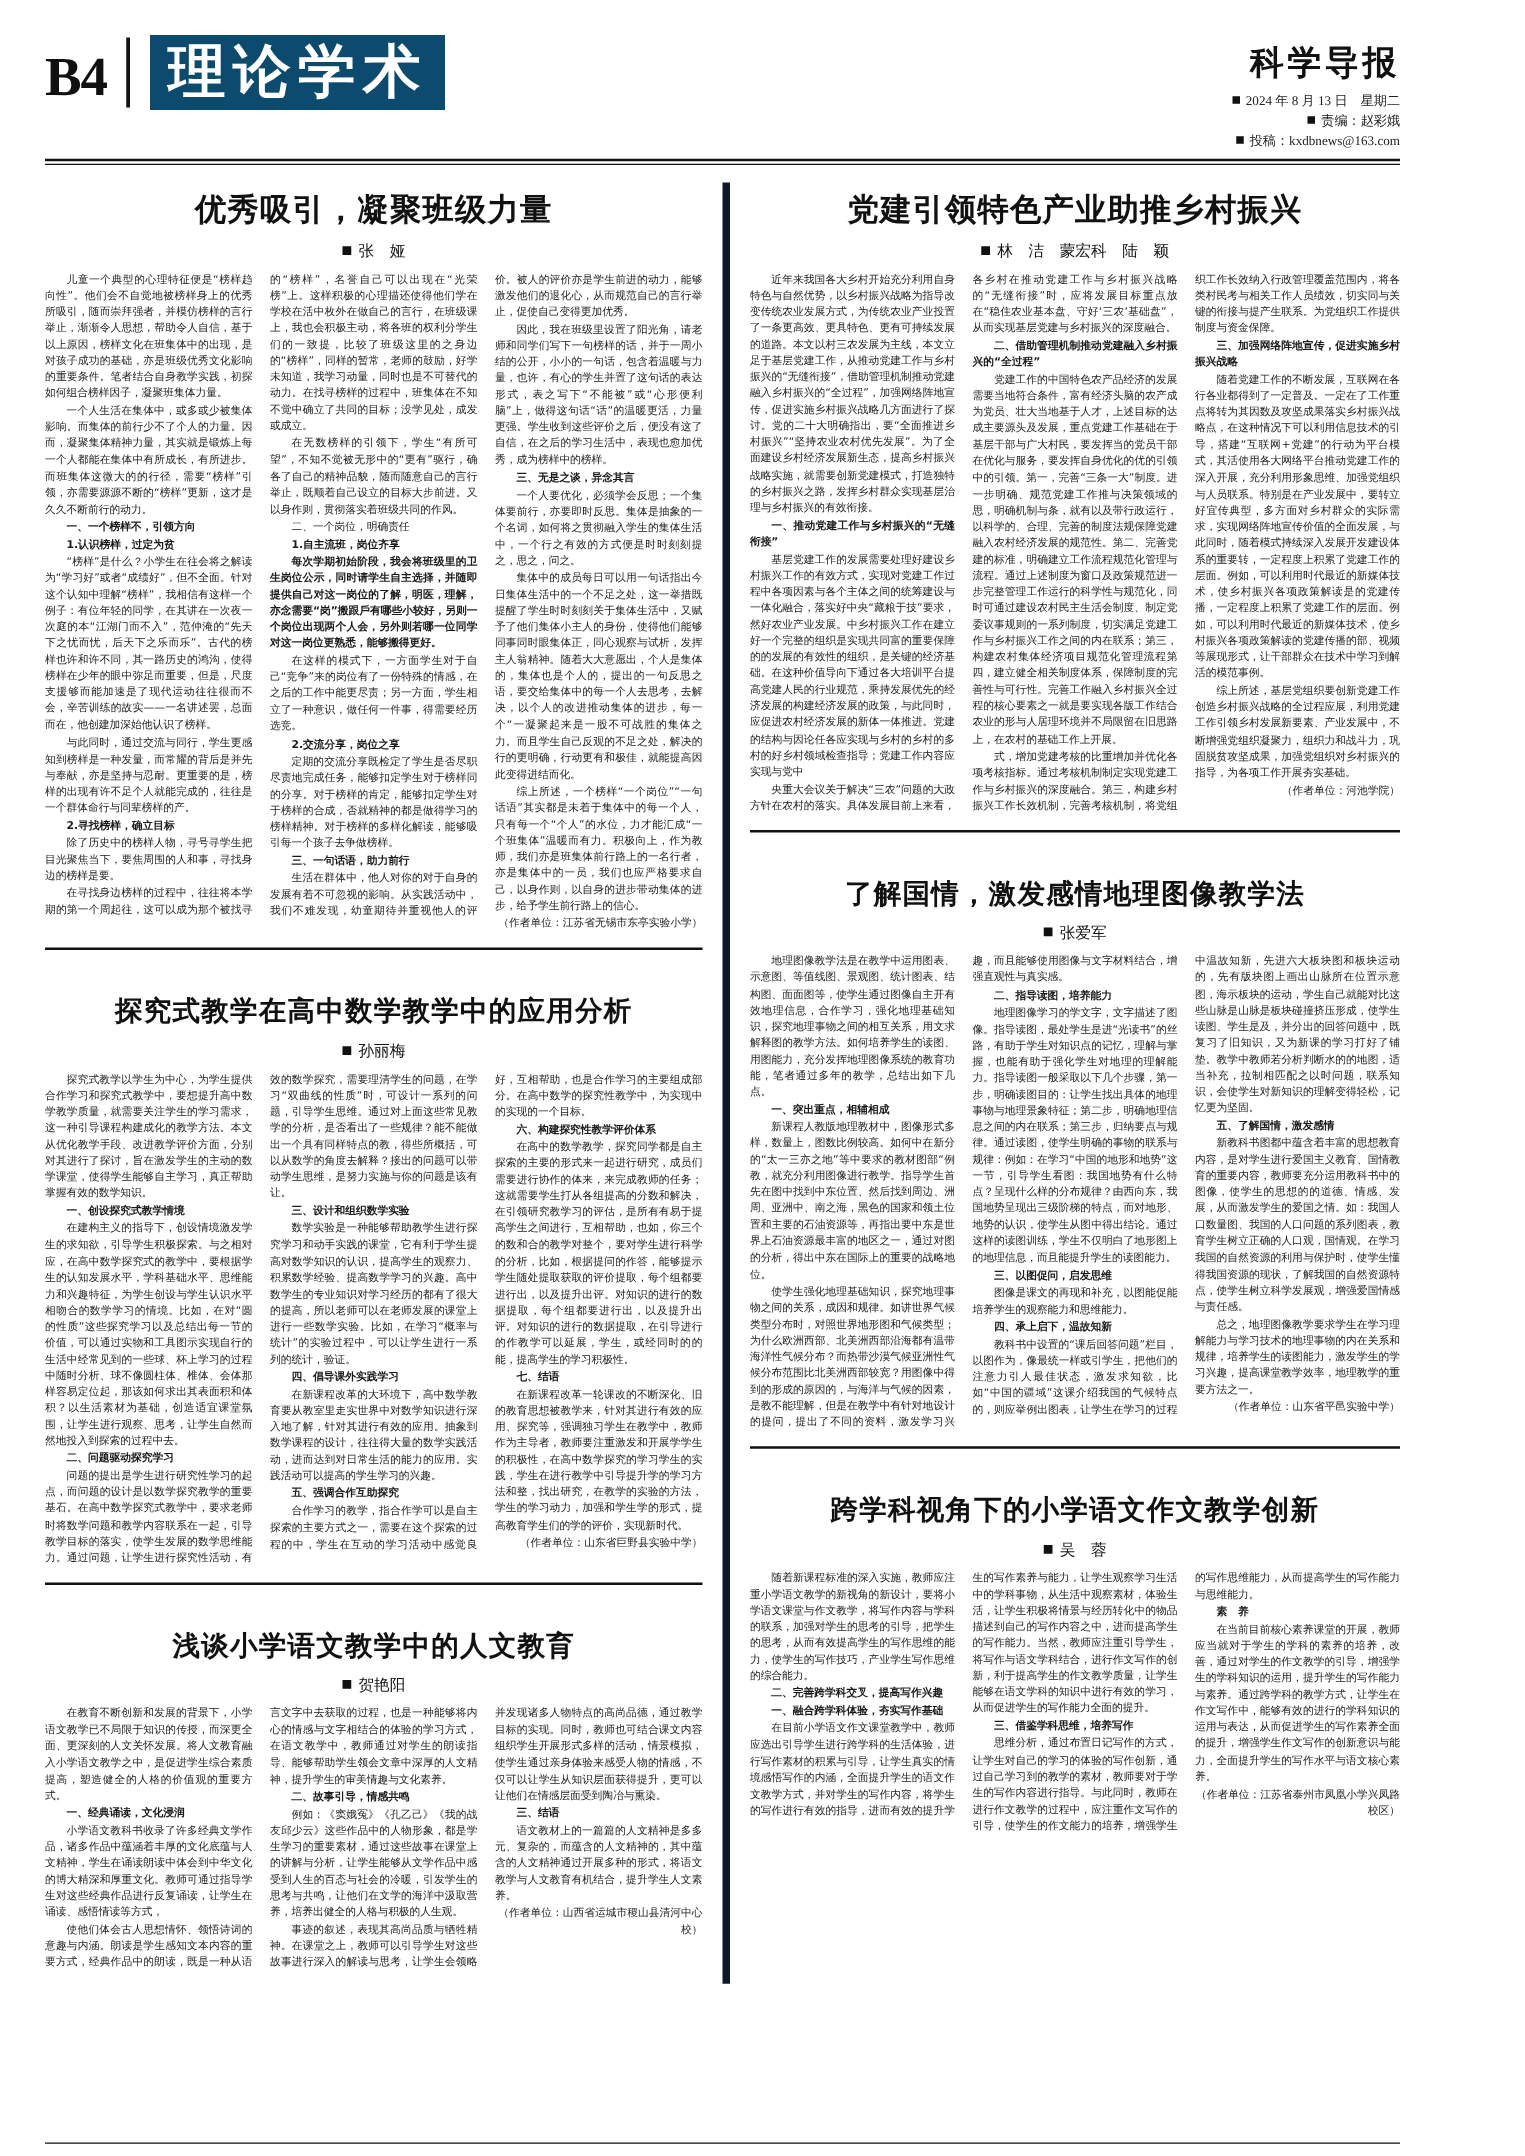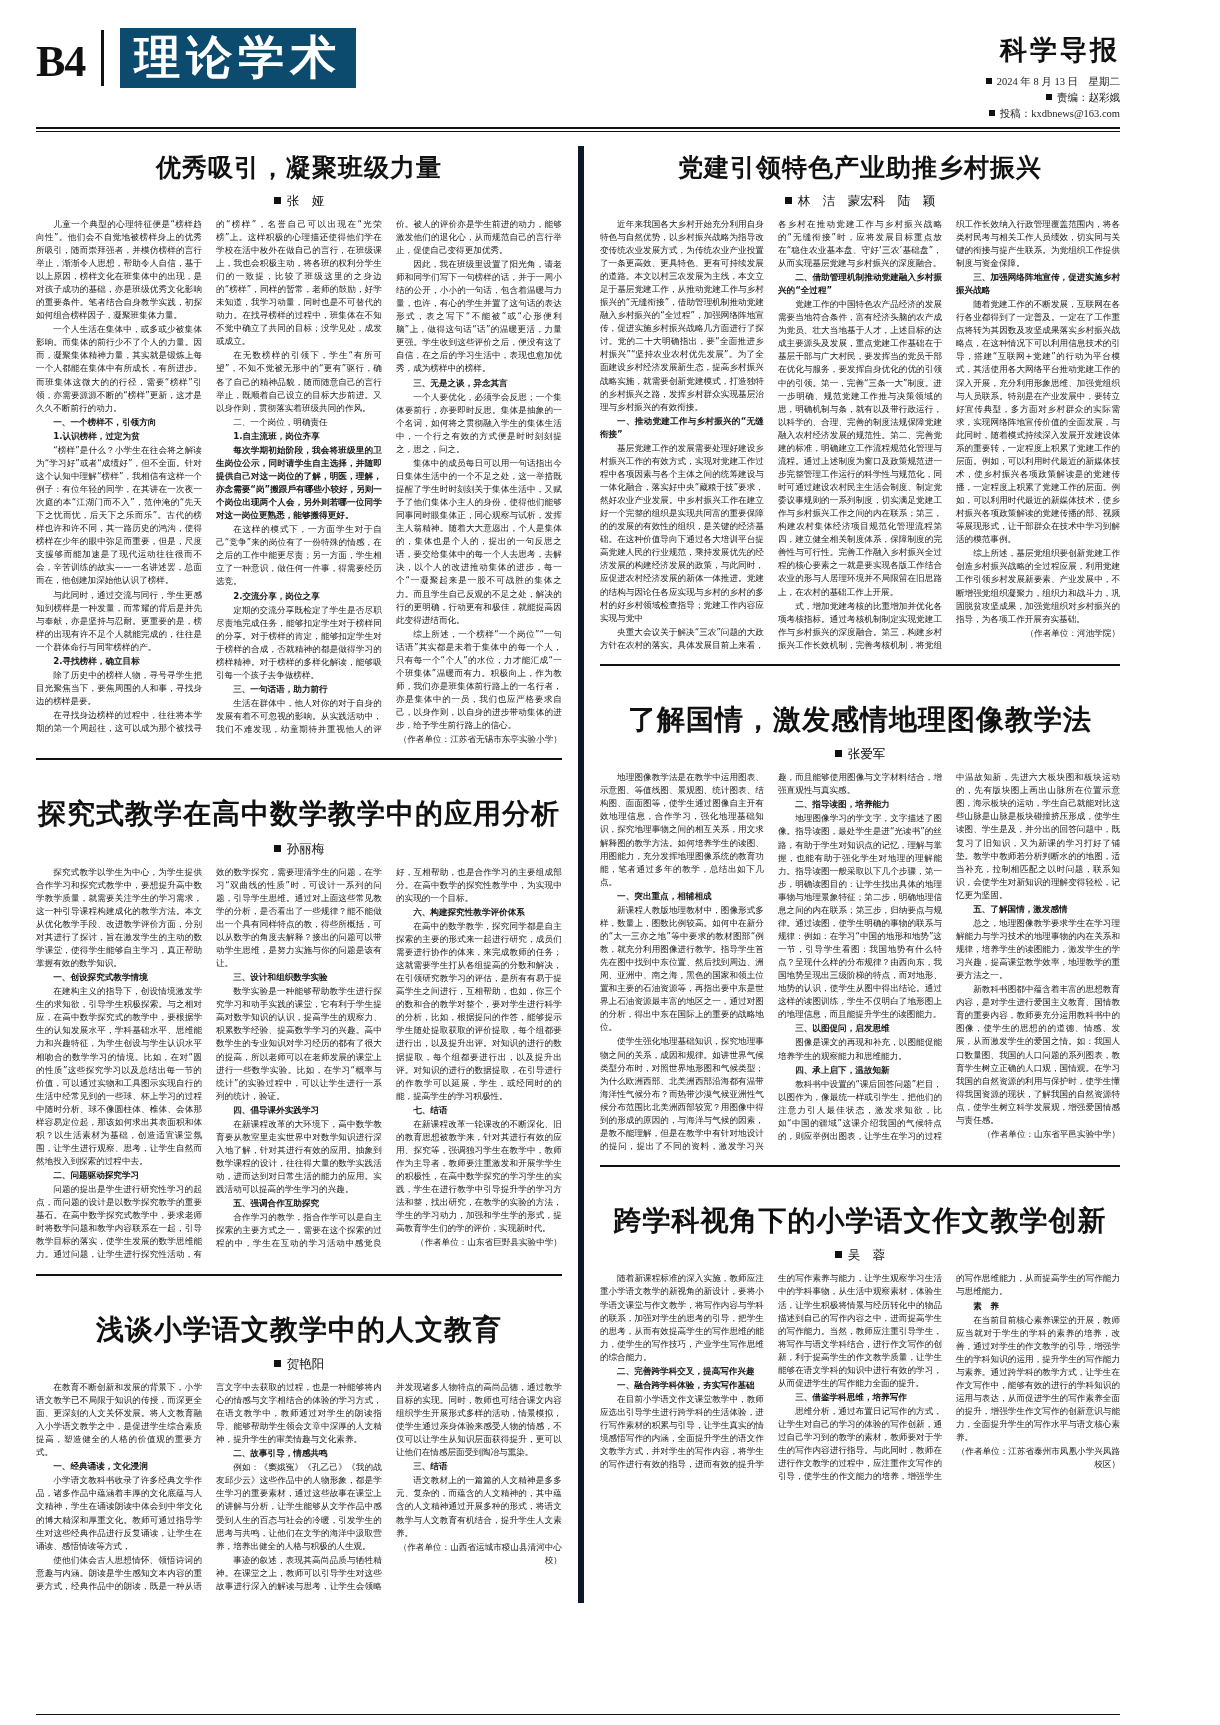--- a/index.html
+++ b/index.html
@@ -46,21 +46,21 @@
   .col-left { padding-right:16px; }
   .col-right { padding-left:16px; border-left:6px solid #0f172a; }
 
   .article { margin-bottom:10px; }
   .art-title {
     text-align:center; font-weight:bold; color:#111;
     font-family:"DejaVu Sans", sans-serif;
     font-size:25px; letter-spacing:1px; line-height:1.3;
     margin:6px 0 8px 0;
   }
-  .art-title.sm { font-size:28px;margin-top:36px; }
+  .art-title.sm { font-size:22px;margin-top:36px; }
   .byline { text-align:center; font-size:12.5px; margin-bottom:8px; font-family:"DejaVu Sans", sans-serif; }
   .byline .bsq { display:inline-block; width:7px; height:7px; background:#111; margin-right:6px; vertical-align:1px; }
 
   .cols2 { column-count:3; column-gap:14px; column-rule:none; }
   .body-text {
     font-size:8.6px; line-height:1.52; text-align:justify;
     color:#1a1a1a; font-family:"DejaVu Sans", sans-serif;
     text-indent:2em;
   }
   .body-text p { margin:0 0 1px 0; }
@@ -214,22 +214,22 @@
             <p class="h">一、突出重点，相辅相成</p>
             <p>新课程人教版地理教材中，图像形式多样，数量上，图数比例较高。如何中在新分的“太一三亦之地”等中要求的教材图部“例教，就充分利用图像进行教学。指导学生首先在图中找到中东位置、然后找到周边、洲周、亚洲中、南之海，黑色的国家和领土位置和主要的石油资源等，再指出要中东是世界上石油资源最丰富的地区之一，通过对图的分析，得出中东在国际上的重要的战略地位。</p>
             <p>使学生强化地理基础知识，探究地理事物之间的关系，成因和规律。如讲世界气候类型分布时，对照世界地形图和气候类型；为什么欧洲西部、北美洲西部沿海都有温带海洋性气候分布？而热带沙漠气候亚洲性气候分布范围比北美洲西部较宽？用图像中得到的形成的原因的，与海洋与气候的因素，是教不能理解，但是在教学中有针对地设计的提问，提出了不同的资料，激发学习兴趣，而且能够使用图像与文字材料结合，增强直观性与真实感。</p>
             <p class="h">二、指导读图，培养能力</p>
             <p>地理图像学习的学文字，文字描述了图像。指导读图，最处学生是进“光读书”的丝路，有助于学生对知识点的记忆，理解与掌握，也能有助于强化学生对地理的理解能力。指导读图一般采取以下几个步骤，第一步，明确读图目的：让学生找出具体的地理事物与地理景象特征；第二步，明确地理信息之间的内在联系；第三步，归纳要点与规律。通过读图，使学生明确的事物的联系与规律：例如：在学习“中国的地形和地势”这一节，引导学生看图：我国地势有什么特点？呈现什么样的分布规律？由西向东，我国地势呈现出三级阶梯的特点，而对地形、地势的认识，使学生从图中得出结论。通过这样的读图训练，学生不仅明白了地形图上的地理信息，而且能提升学生的读图能力。</p>
             <p class="h">三、以图促问，启发思维</p>
             <p>图像是课文的再现和补充，以图能促能培养学生的观察能力和思维能力。</p>
             <p class="h">四、承上启下，温故知新</p>
             <p>教科书中设置的“课后回答问题”栏目，以图作为，像最统一样或引学生，把他们的注意力引人最佳状态，激发求知欲，比如“中国的疆域”这课介绍我国的气候特点的，则应举例出图表，让学生在学习的过程中温故知新，先进六大板块图和板块运动的，先有版块图上画出山脉所在位置示意图，海示板块的运动，学生自己就能对比这些山脉是山脉是板块碰撞挤压形成，使学生读图、学生是及，并分出的回答问题中，既复习了旧知识，又为新课的学习打好了铺垫。教学中教师若分析判断水的的地图，适当补充，拉制相匹配之以时问题，联系知识，会使学生对新知识的理解变得轻松，记忆更为坚固。</p>
             <p class="h">五、了解国情，激发感情</p>
+            <p>新教科书图都中蕴含着丰富的思想教育内容，是对学生进行爱国主义教育、国情教育的重要内容，教师要充分运用教科书中的图像，使学生的思想的的道德、情感、发展，从而激发学生的爱国之情。如：我国人口数量图、我国的人口问题的系列图表，教育学生树立正确的人口观，国情观。在学习我国的自然资源的利用与保护时，使学生懂得我国资源的现状，了解我国的自然资源特点，使学生树立科学发展观，增强爱国情感与责任感。</p>
             <p>总之，地理图像教学要求学生在学习理解能力与学习技术的地理事物的内在关系和规律，培养学生的读图能力，激发学生的学习兴趣，提高课堂教学效率，地理教学的重要方法之一。</p>
-            <p>新教科书图都中蕴含着丰富的思想教育内容，是对学生进行爱国主义教育、国情教育的重要内容，教师要充分运用教科书中的图像，使学生的思想的的道德、情感、发展，从而激发学生的爱国之情。如：我国人口数量图、我国的人口问题的系列图表，教育学生树立正确的人口观，国情观。在学习我国的自然资源的利用与保护时，使学生懂得我国资源的现状，了解我国的自然资源特点，使学生树立科学发展观，增强爱国情感与责任感。</p>
             <p class="sign">（作者单位：山东省平邑实验中学）</p>
           </div>
         </div>
       </div>
 
       <div class="divider-b"></div>
 
       <div class="article">
         <div class="art-title sm">跨学科视角下的小学语文作文教学创新</div>
         <div class="byline"><span class="bsq"></span><span>吴　蓉</span></div>

